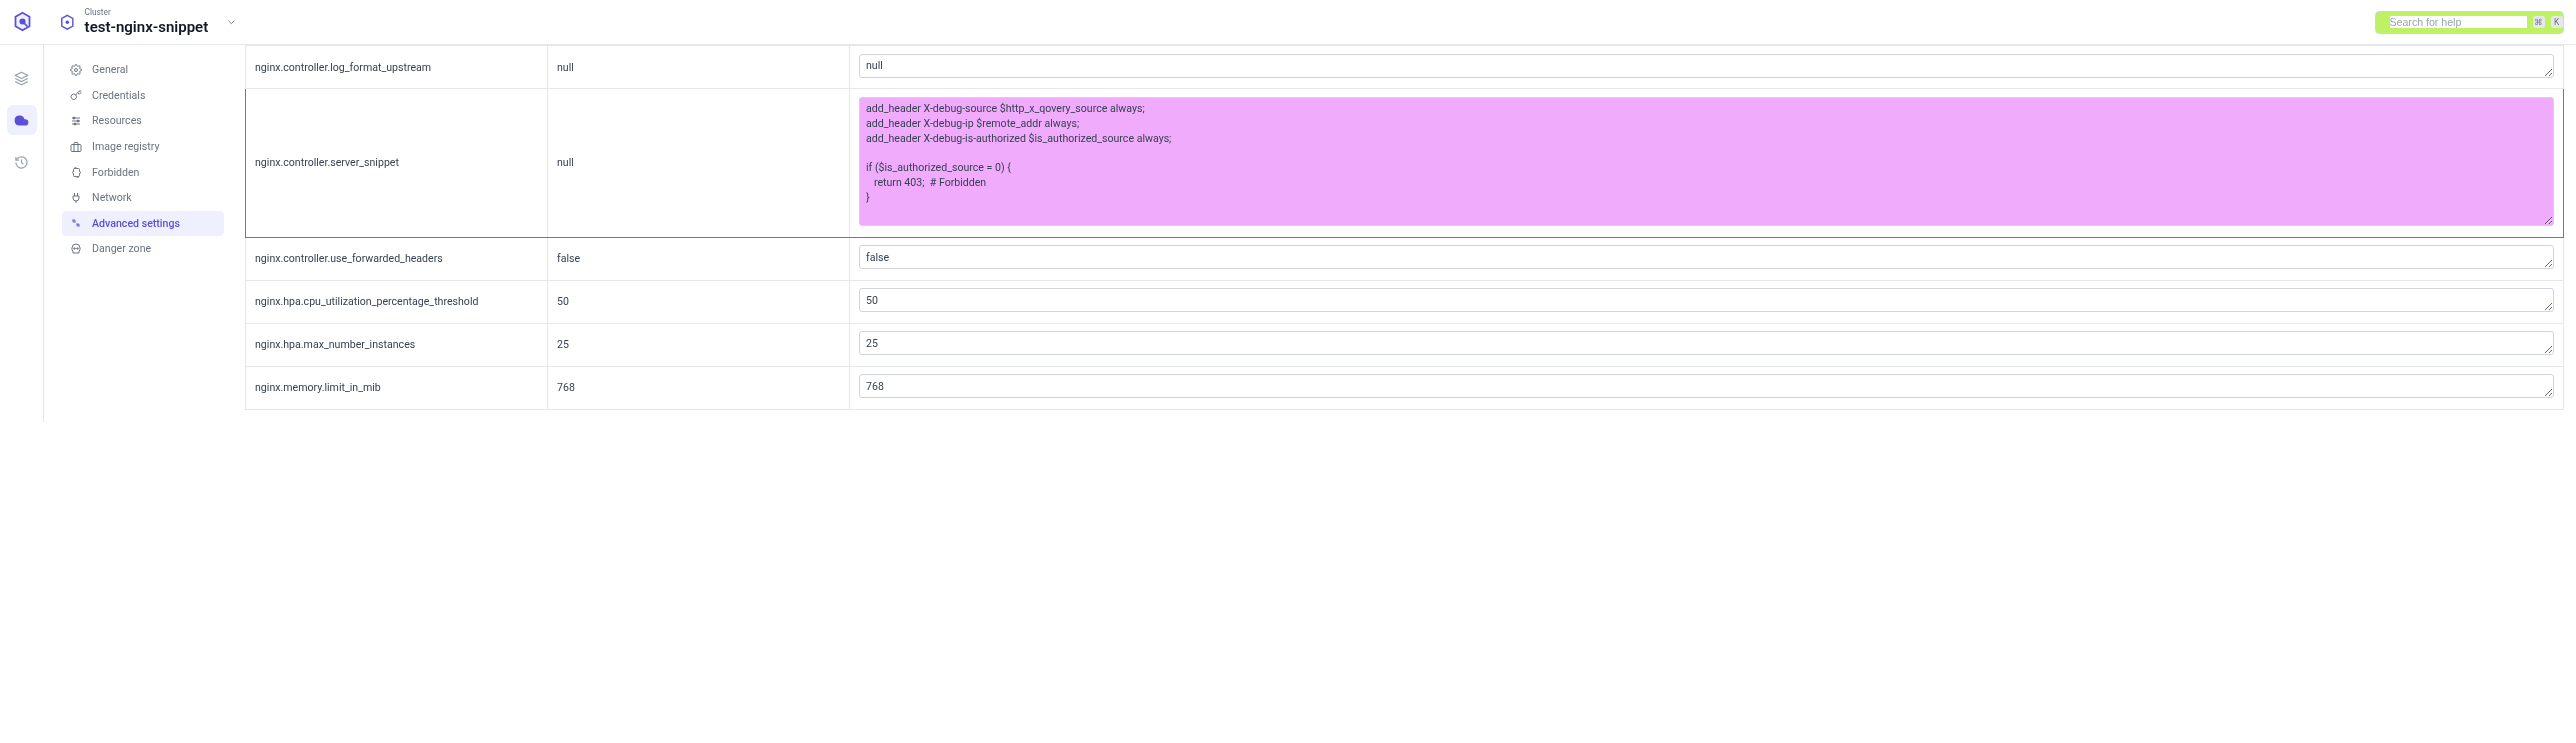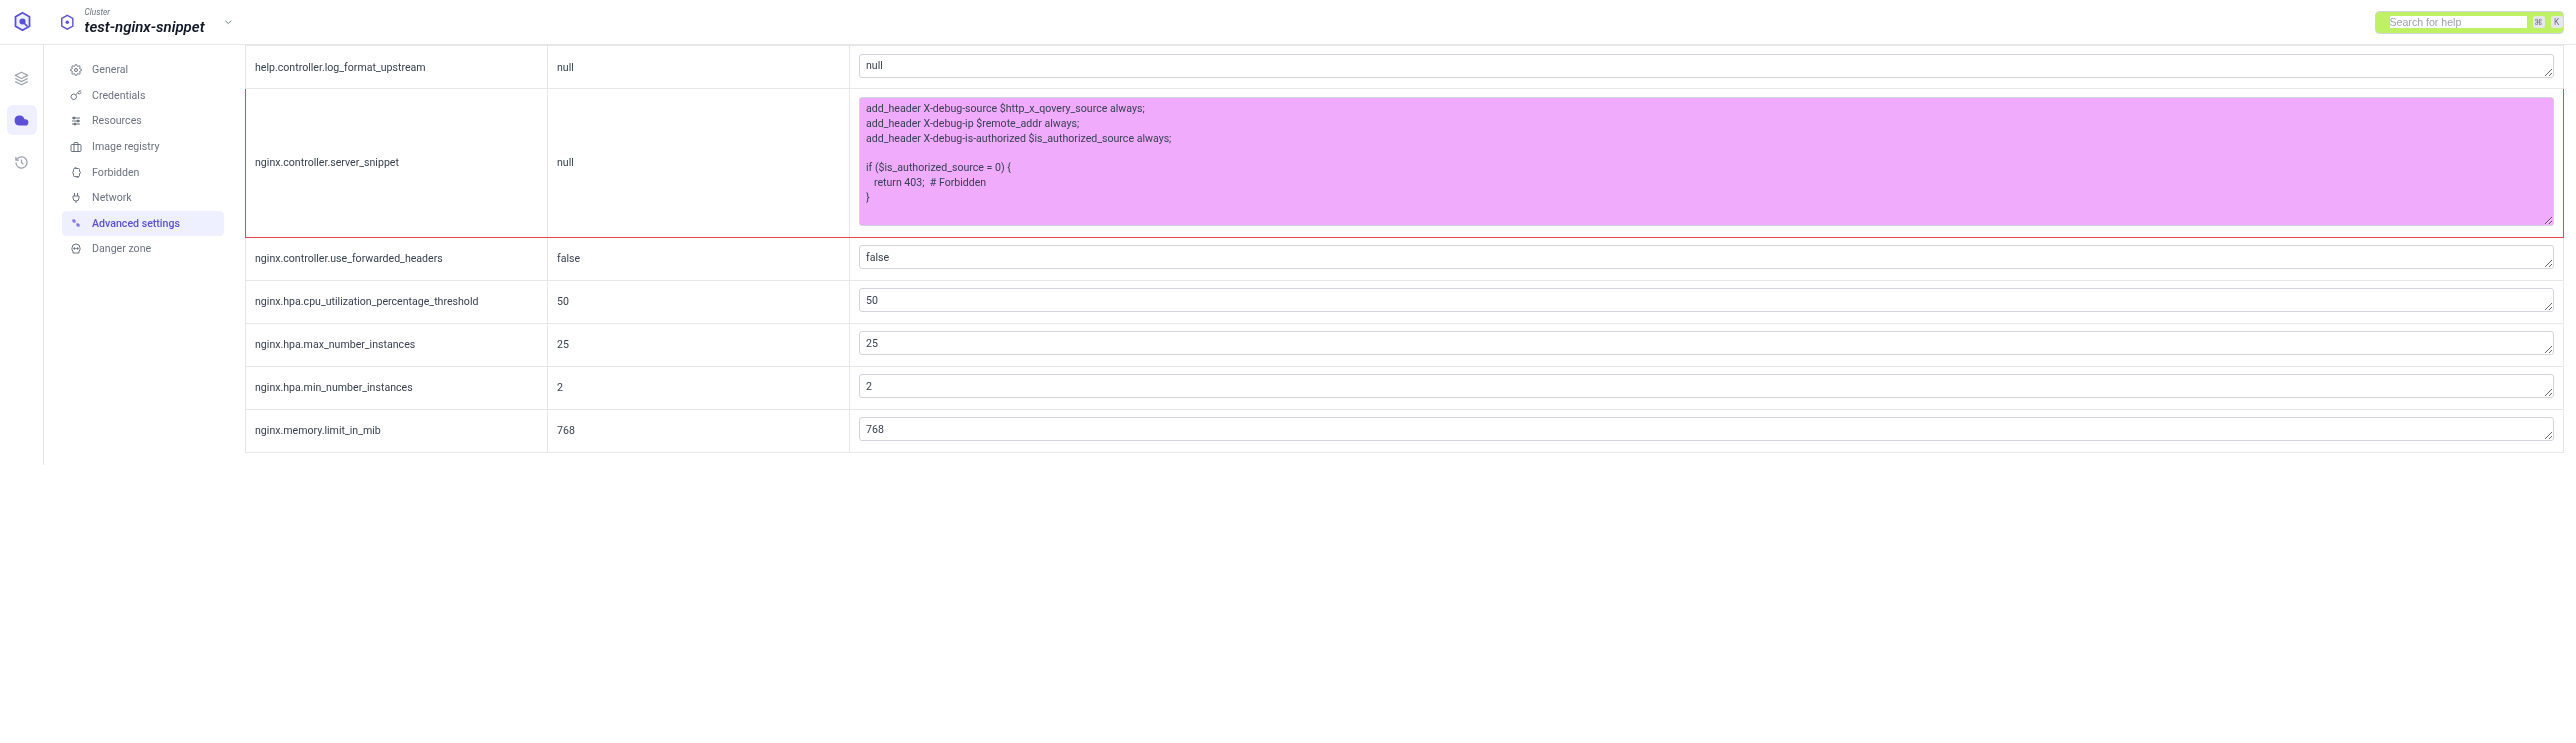--- a/index.html
+++ b/index.html
@@ -3,21 +3,21 @@
 <meta charset="utf-8">
 <style>
 * { box-sizing: border-box; margin: 0; padding: 0; }
 body { font-family: -apple-system, BlinkMacSystemFont, "Segoe UI", Roboto, sans-serif; font-size: 10.6px; color: #1f2937; background: #fff; }
 
 
 .top-header { display: flex; align-items: center; height: 45px; padding: 0 12px 0 0; border-bottom: 0.8px solid #e5e7eb; }
 .top-header .left { display: flex; align-items: center; gap: 15px; }
 .logo-box { width: 44px; display: flex; align-items: center; justify-content: center; }
 .logo-icon { width: 21px; height: 21px; }
-.cluster-box { display: flex; align-items: center; gap: 9px; font-style: italic; }
+.cluster-box { display: flex; align-items: center; gap: 9px; }
 .cluster-icon { width: 16.6px; height: 16.6px; color: #5b50d6; }
 .cluster-text { display: flex; flex-direction: column; line-height: 1.2; }
 .cluster-label { font-size: 8.3px; color: #6b7280; }
 .cluster-name { font-size: 15px; font-weight: 600; color: #111827; }
 .chevron { color: #6b7280; margin-left: 9px; }
 .top-header .right { margin-left: auto; display: flex; align-items: center; gap: 9px; }
 .search-box { display: flex; align-items: center; gap: 6px; border: 0.8px solid #d1d5db; border-radius: 4.5px; padding: 4.5px 7.5px; width: 189px; background: #bef264; }
 .search-box input { border: none; outline: none; flex: 1; font-size: 10.6px; color: #111827; }
 .search-box input::placeholder { color: #9ca3af; }
 .search-icon { width: 12px; height: 12px; color: #6b7280; }
@@ -192,21 +192,21 @@
           </svg>
         </span>
       <span>Danger zone</span>
     </div>
   </div>
 
   <div class="content-area">
     <table class="settings-table">
       <tbody id="settings-tbody">
           <tr class="row-truncated">
-            <td class="key-cell">help.controller.log_format_upstream</td>
+            <td class="key-cell">nginx.controller.log_format_upstream</td>
             <td class="default-cell">null</td>
             <td class="value-cell"><textarea class="value-input" rows="1" style="">null</textarea></td>
           </tr>
           <tr class="row-highlight">
             <td class="key-cell">nginx.controller.server_snippet</td>
             <td class="default-cell">null</td>
             <td class="value-cell"><textarea class="value-textarea" rows="8" style="">add_header X-debug-source $http_x_qovery_source always;
 add_header X-debug-ip $remote_addr always;
 add_header X-debug-is-authorized $is_authorized_source always;
 
@@ -223,25 +223,20 @@
             <td class="key-cell">nginx.hpa.cpu_utilization_percentage_threshold</td>
             <td class="default-cell">50</td>
             <td class="value-cell"><textarea class="value-input" rows="1" style="">50</textarea></td>
           </tr>
           <tr>
             <td class="key-cell">nginx.hpa.max_number_instances</td>
             <td class="default-cell">25</td>
             <td class="value-cell"><textarea class="value-input" rows="1" style="">25</textarea></td>
           </tr>
           <tr>
-            <td class="key-cell">nginx.hpa.min_number_instances</td>
-            <td class="default-cell">2</td>
-            <td class="value-cell"><textarea class="value-input" rows="1" style="">2</textarea></td>
-          </tr>
-          <tr>
             <td class="key-cell">nginx.memory.limit_in_mib</td>
             <td class="default-cell">768</td>
             <td class="value-cell"><textarea class="value-input" rows="1" style="">768</textarea></td>
           </tr>
         </tbody>
     </table>
   </div>
 
 </div>
 

